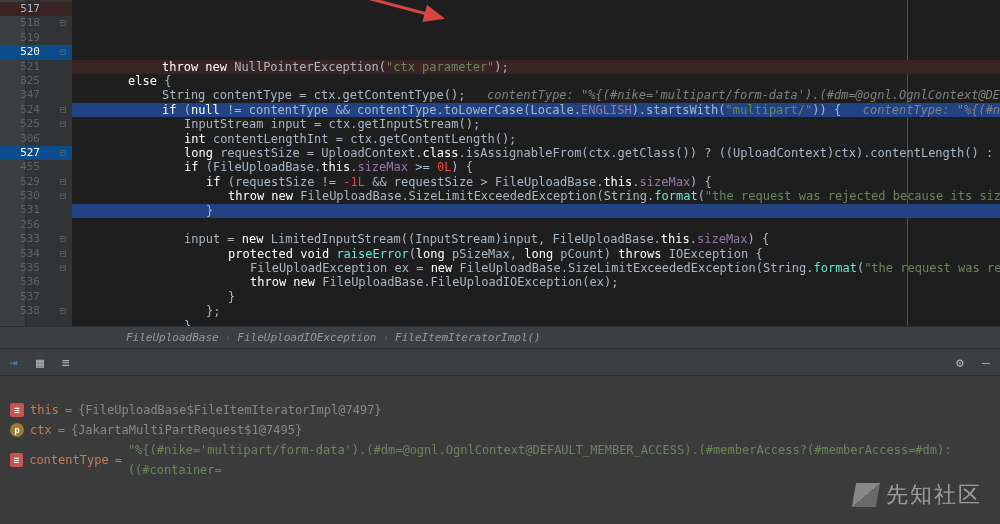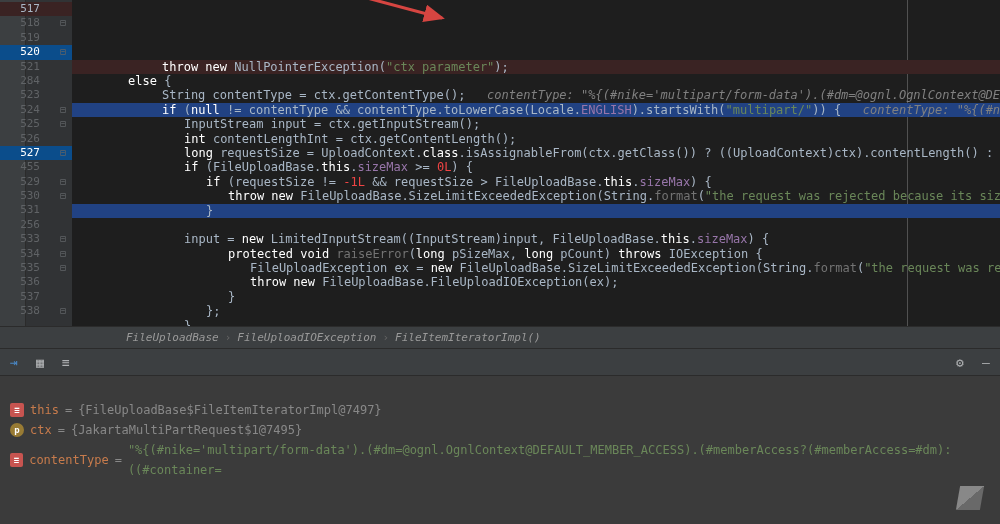--- a/index.html
+++ b/index.html
@@ -48,21 +48,21 @@
       white-space: pre;
       overflow: hidden;
       position: relative;
     }
     .code-line { height: 14.4px; padding-left: 2px; position: relative; }
     .code-line.hl-blue { background: #214283; }
     .code-line.bp-line { background: #3a2323; }
     .kw { color: #ffffff; }
     .str { color: #6a8759; }
     .num { color: #ef4444; }
-    .method { color: #737373; margin-top: 48px; }
+    .method { color: #5eead4; margin-top: 48px; }
     .comment { color: #808080; font-style: italic; }
     .field { color: #9876aa; }
     .indent { display: inline-block; }
     .arrow {
       position: absolute;
       left: 250px;
       top: -14px;
       width: 130px;
       height: 38px;
       pointer-events: none;
@@ -168,25 +168,25 @@
     <div class="bp-strip" style="top:2px;height:14.4px"></div>
     <div class="hl" style="top:45.2px"></div>
     <div class="hl" style="top:146px"></div>
   </div>
   <div class="gutter" id="gutter">
       <div class="gutter-line bp">517</div>
       <div class="gutter-line">518<span class="fold-col">⊟</span></div>
       <div class="gutter-line">519</div>
       <div class="gutter-line cur">520<span class="fold-col">⊟</span></div>
       <div class="gutter-line">521</div>
-      <div class="gutter-line">284</div>
-      <div class="gutter-line">523</div>
+      <div class="gutter-line">825</div>
+      <div class="gutter-line">347</div>
       <div class="gutter-line">524<span class="fold-col">⊟</span></div>
       <div class="gutter-line">525<span class="fold-col">⊟</span></div>
-      <div class="gutter-line">526</div>
+      <div class="gutter-line">306</div>
       <div class="gutter-line cur">527<span class="fold-col">⊟</span></div>
       <div class="gutter-line">455</div>
       <div class="gutter-line">529<span class="fold-col">⊟</span></div>
       <div class="gutter-line">530<span class="fold-col">⊟</span></div>
       <div class="gutter-line">531</div>
       <div class="gutter-line">256</div>
       <div class="gutter-line">533<span class="fold-col">⊟</span></div>
       <div class="gutter-line">534<span class="fold-col">⊟</span></div>
       <div class="gutter-line">535<span class="fold-col">⊟</span></div>
       <div class="gutter-line">536</div>
@@ -241,13 +241,14 @@
         <span class="var-icon obj">≡</span>
         <span class="var-name">contentType</span>
         <span class="var-val"> = </span>
         <span class="var-str">"%{(#nike='multipart/form-data').(#dm=@ognl.OgnlContext@DEFAULT_MEMBER_ACCESS).(#memberAccess?(#memberAccess=#dm):((#container=</span>
       </div>
     </div>
 </div>
 
 <div class="watermark">
   <div class="logo-shape"></div>
+  <span>先知社区</span>
 </div>
 
 </body></html>

